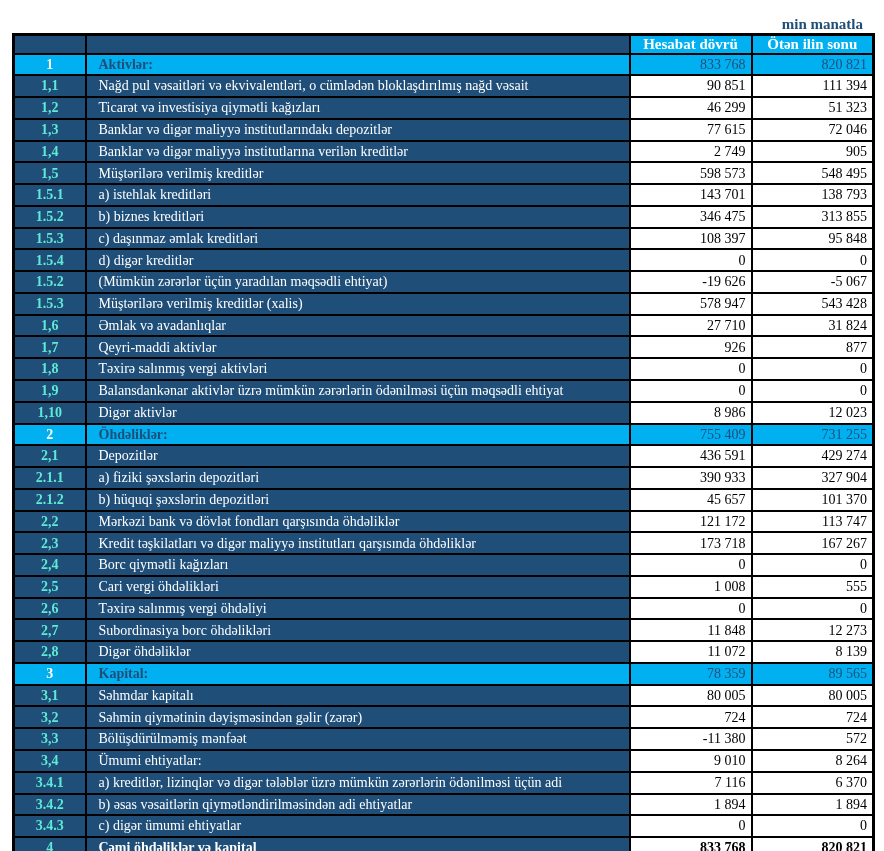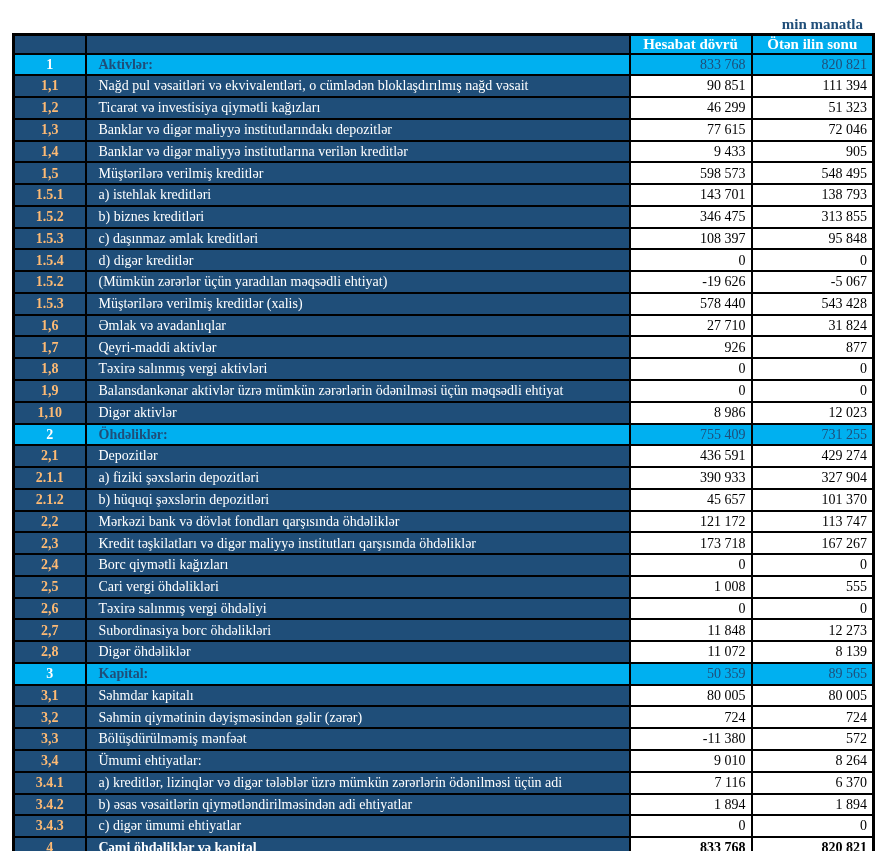--- a/index.html
+++ b/index.html
@@ -56,21 +56,21 @@
     background: var(--cyan);
     color: #ffffff;
     font-weight: bold;
     text-align: center;
     font-size: 15px;
   }
 
   
   td.num {
     background: var(--navy);
-    color: #fdba74;
+    color: #5eead4;
     font-weight: bold;
     text-align: center;
   }
   td.label {
     background: var(--navy);
     color: #ffffff;
     text-align: left;
     padding-left: 12px;
   }
   td.val {
@@ -133,21 +133,21 @@
         </tr>
         <tr class="normal">
           <td class="num">1,3</td>
           <td class="label">Banklar və digər maliyyə institutlarındakı depozitlər</td>
           <td class="val">77 615</td>
           <td class="val">72 046</td>
         </tr>
         <tr class="normal">
           <td class="num">1,4</td>
           <td class="label">Banklar və digər maliyyə institutlarına verilən kreditlər</td>
-          <td class="val">9 433</td>
+          <td class="val">2 749</td>
           <td class="val">905</td>
         </tr>
         <tr class="normal">
           <td class="num">1,5</td>
           <td class="label">Müştərilərə verilmiş kreditlər</td>
           <td class="val">598 573</td>
           <td class="val">548 495</td>
         </tr>
         <tr class="normal">
           <td class="num">1.5.1</td>
@@ -175,21 +175,21 @@
         </tr>
         <tr class="normal">
           <td class="num">1.5.2</td>
           <td class="label">(Mümkün zərərlər üçün yaradılan məqsədli ehtiyat)</td>
           <td class="val">-19 626</td>
           <td class="val">-5 067</td>
         </tr>
         <tr class="normal">
           <td class="num">1.5.3</td>
           <td class="label">Müştərilərə verilmiş kreditlər (xalis)</td>
-          <td class="val">578 440</td>
+          <td class="val">578 947</td>
           <td class="val">543 428</td>
         </tr>
         <tr class="normal">
           <td class="num">1,6</td>
           <td class="label">Əmlak və avadanlıqlar</td>
           <td class="val">27 710</td>
           <td class="val">31 824</td>
         </tr>
         <tr class="normal">
           <td class="num">1,7</td>
@@ -277,21 +277,21 @@
         </tr>
         <tr class="normal">
           <td class="num">2,8</td>
           <td class="label">Digər öhdəliklər</td>
           <td class="val">11 072</td>
           <td class="val">8 139</td>
         </tr>
         <tr class="section">
           <td class="num">3</td>
           <td class="label">Kapital:</td>
-          <td class="val">50 359</td>
+          <td class="val">78 359</td>
           <td class="val">89 565</td>
         </tr>
         <tr class="normal">
           <td class="num">3,1</td>
           <td class="label">Səhmdar kapitalı</td>
           <td class="val">80 005</td>
           <td class="val">80 005</td>
         </tr>
         <tr class="normal">
           <td class="num">3,2</td>

